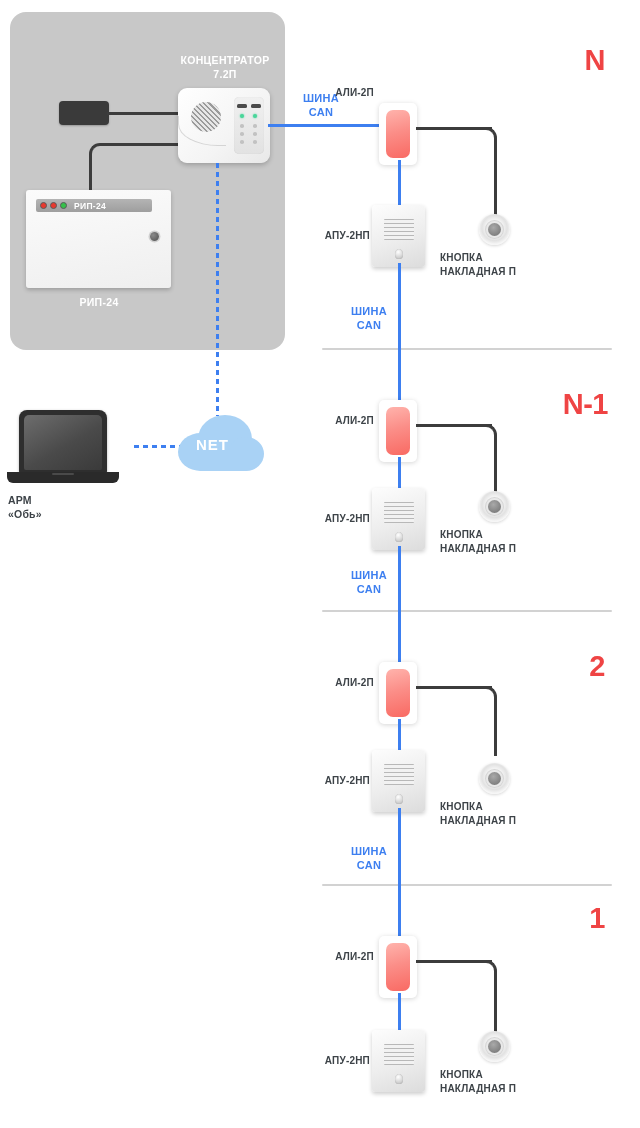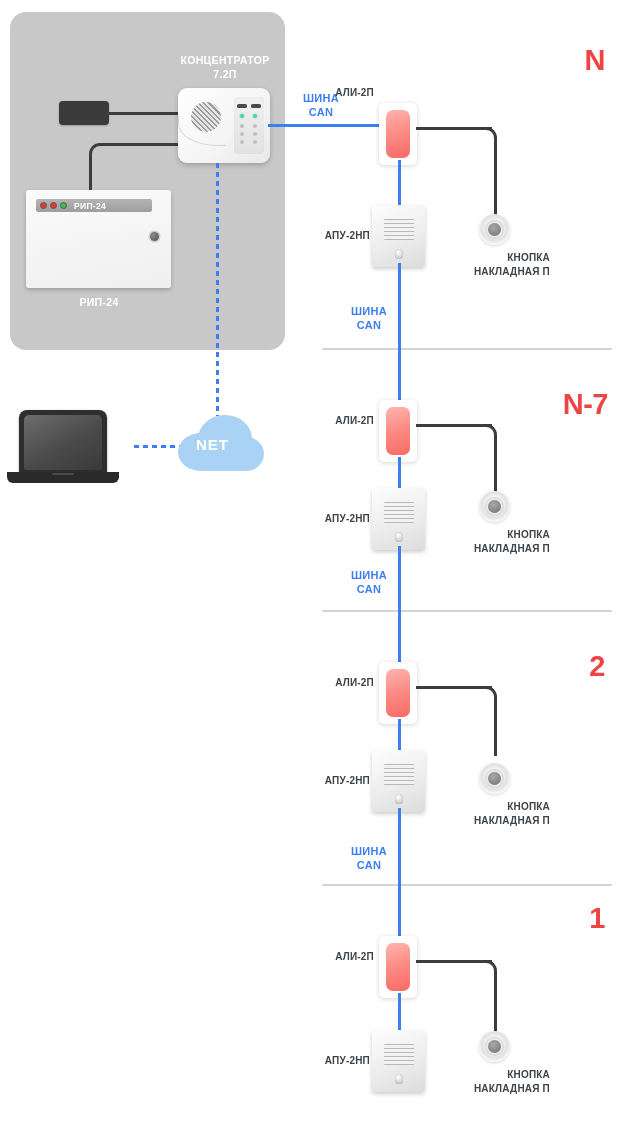--- a/index.html
+++ b/index.html
@@ -21,21 +21,21 @@
     left: 10px; top: 12px; width: 275px; height: 338px;
     background: #c8c8c8;
     border-radius: 16px;
   }
 
   
   .lbl {
     color: #3d4348;
     font-weight: bold;
     letter-spacing: 0.2px;
-    text-align: right;
+    text-align: left;
     line-height: 1.35;
     white-space: pre-line;
   }
   .lbl-white {
     color: #ffffff;
     font-weight: bold;
     text-align: center;
     line-height: 1.35;
     white-space: pre-line;
     letter-spacing: 0.3px;
@@ -323,20 +323,22 @@
       <rect x="22" y="36" width="62" height="21" rx="10"></rect>
     </g>
   </svg>
   <div class="cloud-txt" style="left:196px; top:436px;">NET</div>
 
   <div class="abs laptop-lid" style="left:19px; top:410px; width:88px; height:64px;">
     <div class="laptop-screen"></div>
   </div>
   <div class="abs laptop-base" style="left:7px; top:472px; width:112px; height:11px;"></div>
 
+  <div class="abs lbl" style="left:8px; top:493px; width:110px; font-size:10.5px;">АРМ
+«Обь»</div>
 
   <div class="abs can-h" style="left:268px; top:124px; width:112px;"></div>
   <div class="abs lbl-can" style="left:292px; top:92px; width:58px;">ШИНА
 CAN</div>
 
   <div class="abs floor-num" style="left:540px; top:44px; width:65px;">N</div>
 
   <div class="abs lbl" style="left:312px; top:86px; width:62px; font-size:10px; text-align:right;">АЛИ-2П</div>
   <div class="abs ali-card" style="left:379px; top:103px; width:38px; height:62px;">
     <div class="ali-body"></div>
@@ -359,21 +361,21 @@
     <div class="knopka-inner"></div>
   </div>
   <div class="abs lbl" style="left:440px; top:251px; width:110px; font-size:10px;">КНОПКА
 НАКЛАДНАЯ П</div>
 
   <div class="abs can-v" style="left:398px; top:263px; height:90px;"></div>
   <div class="abs lbl-can" style="left:340px; top:305px; width:58px;">ШИНА
 CAN</div>
   <div class="abs floor-sep" style="left:322px; top:348px; width:290px;"></div>
 
-  <div class="abs floor-num" style="left:530px; top:388px; width:78px;">N-7</div>
+  <div class="abs floor-num" style="left:530px; top:388px; width:78px;">N-1</div>
 
   <div class="abs can-v" style="left:398px; top:348px; height:56px;"></div>
 
   <div class="abs lbl" style="left:312px; top:414px; width:62px; font-size:10px; text-align:right;">АЛИ-2П</div>
   <div class="abs ali-card" style="left:379px; top:400px; width:38px; height:62px;">
     <div class="ali-body"></div>
   </div>
 
   <div class="abs wire-h" style="left:416px; top:424px; width:76px;"></div>
   <div class="abs wire-corner" style="left:483px; top:424px; width:14px; height:14px;

